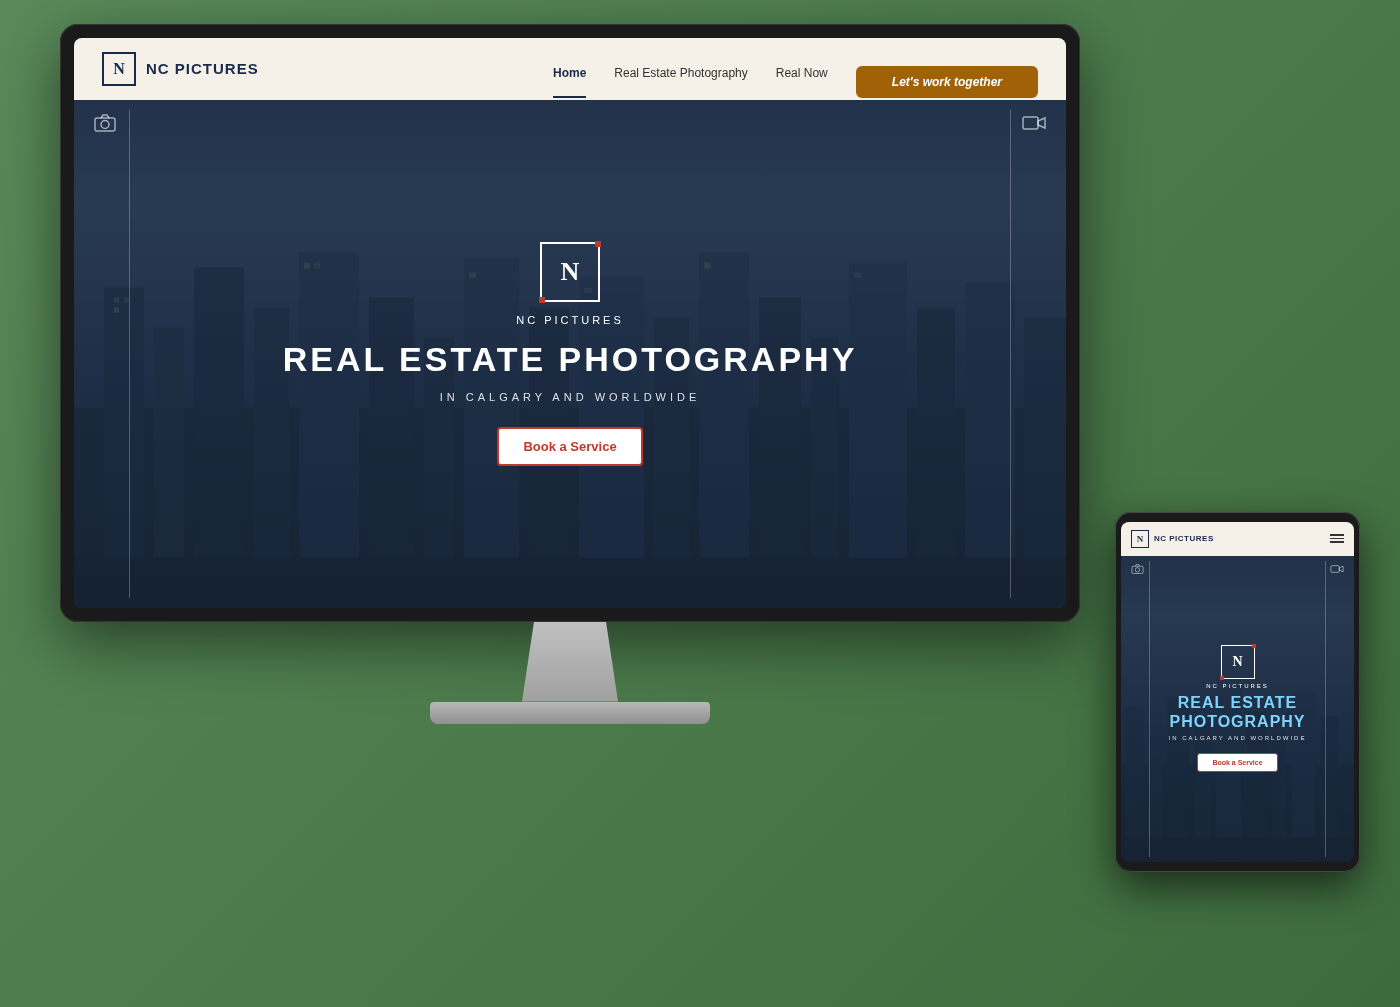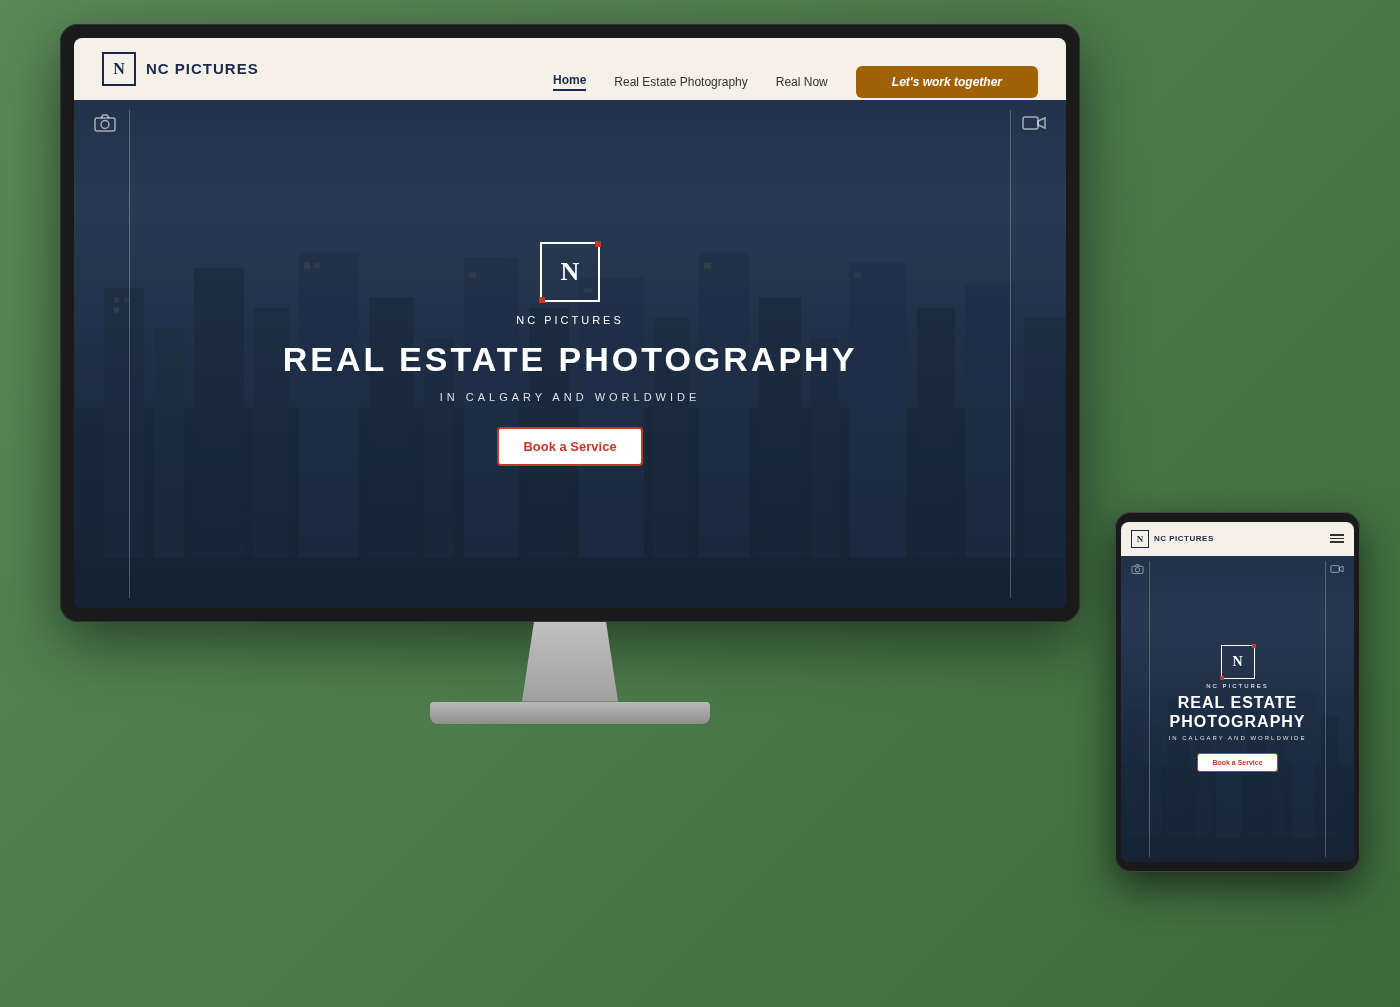--- a/index.html
+++ b/index.html
@@ -129,21 +129,20 @@
 
     .nav-brand-text {
       font-size: 15px;
       font-weight: 700;
       color: #1a2a4a;
       letter-spacing: 1px;
     }
 
     .nav-links {
       display: flex;
-      align-items: center;
       gap: 28px;
       margin-top: 27px;
     }
 
     .nav-link {
       font-size: 12px;
       color: #333;
       text-decoration: none;
       font-weight: 500;
     }
@@ -449,21 +448,21 @@
     }
 
     .tablet-brand-name {
       color: white;
       font-size: 6px;
       letter-spacing: 2px;
       font-weight: 500;
     }
 
     .tablet-title {
-      color: #ffffff;
+      color: #7dd3fc;
       font-size: 16px;
       font-weight: 800;
       letter-spacing: 1px;
       text-align: center;
       text-transform: uppercase;
       line-height: 1.2;
     }
 
     .tablet-subtitle {
       color: rgba(255,255,255,0.85);

